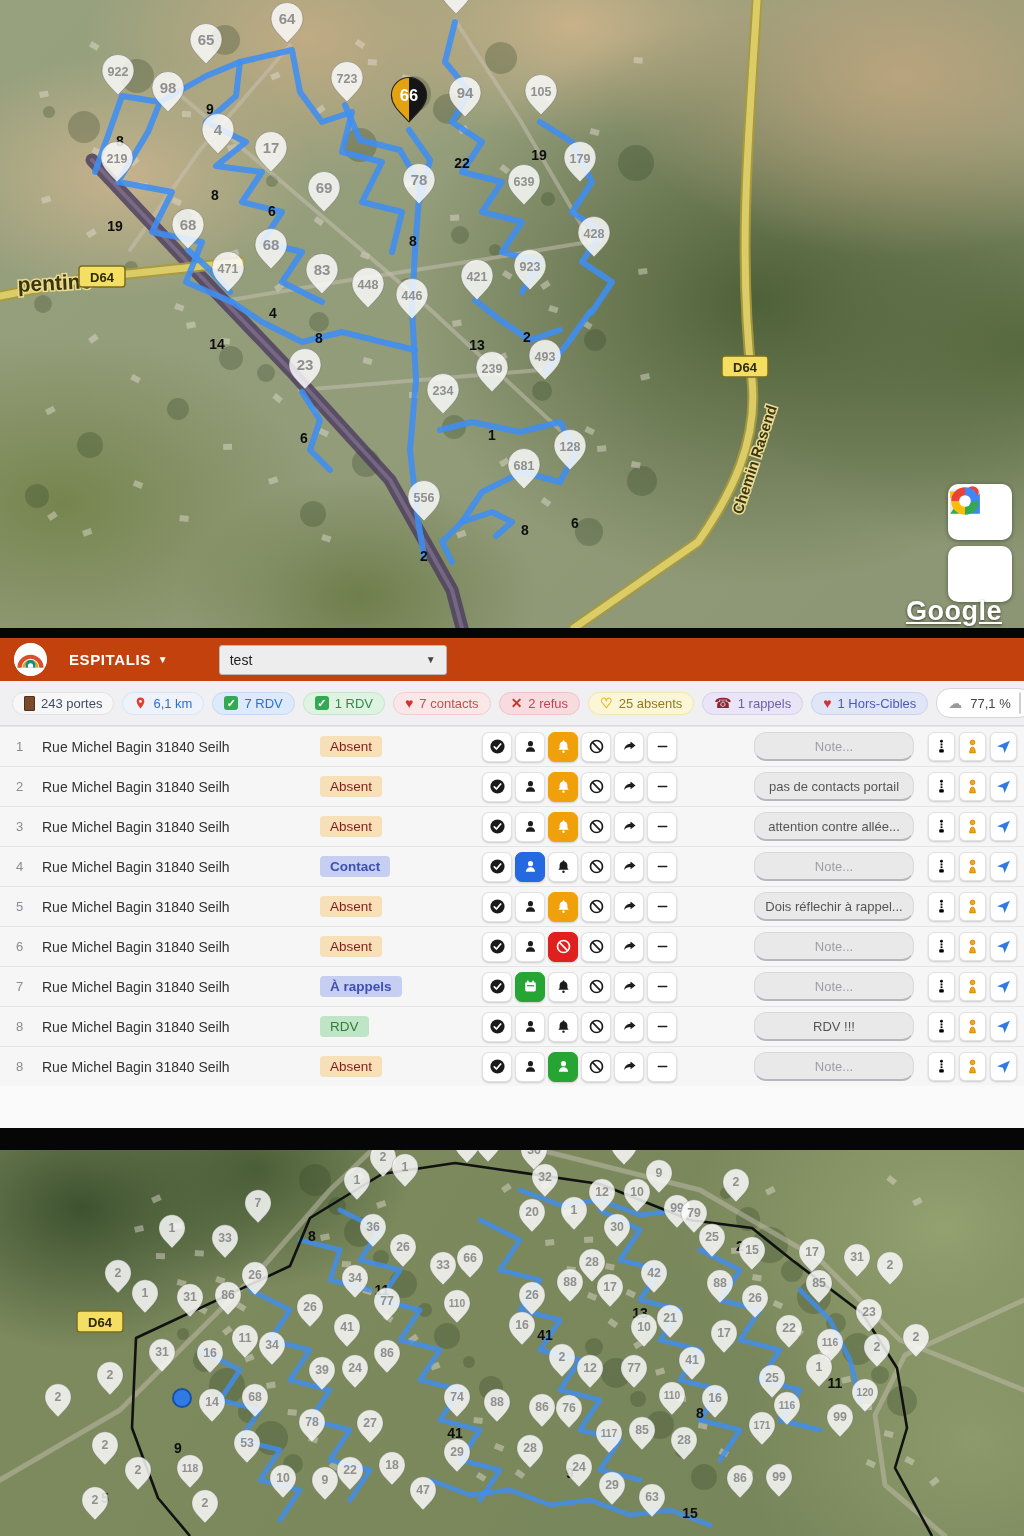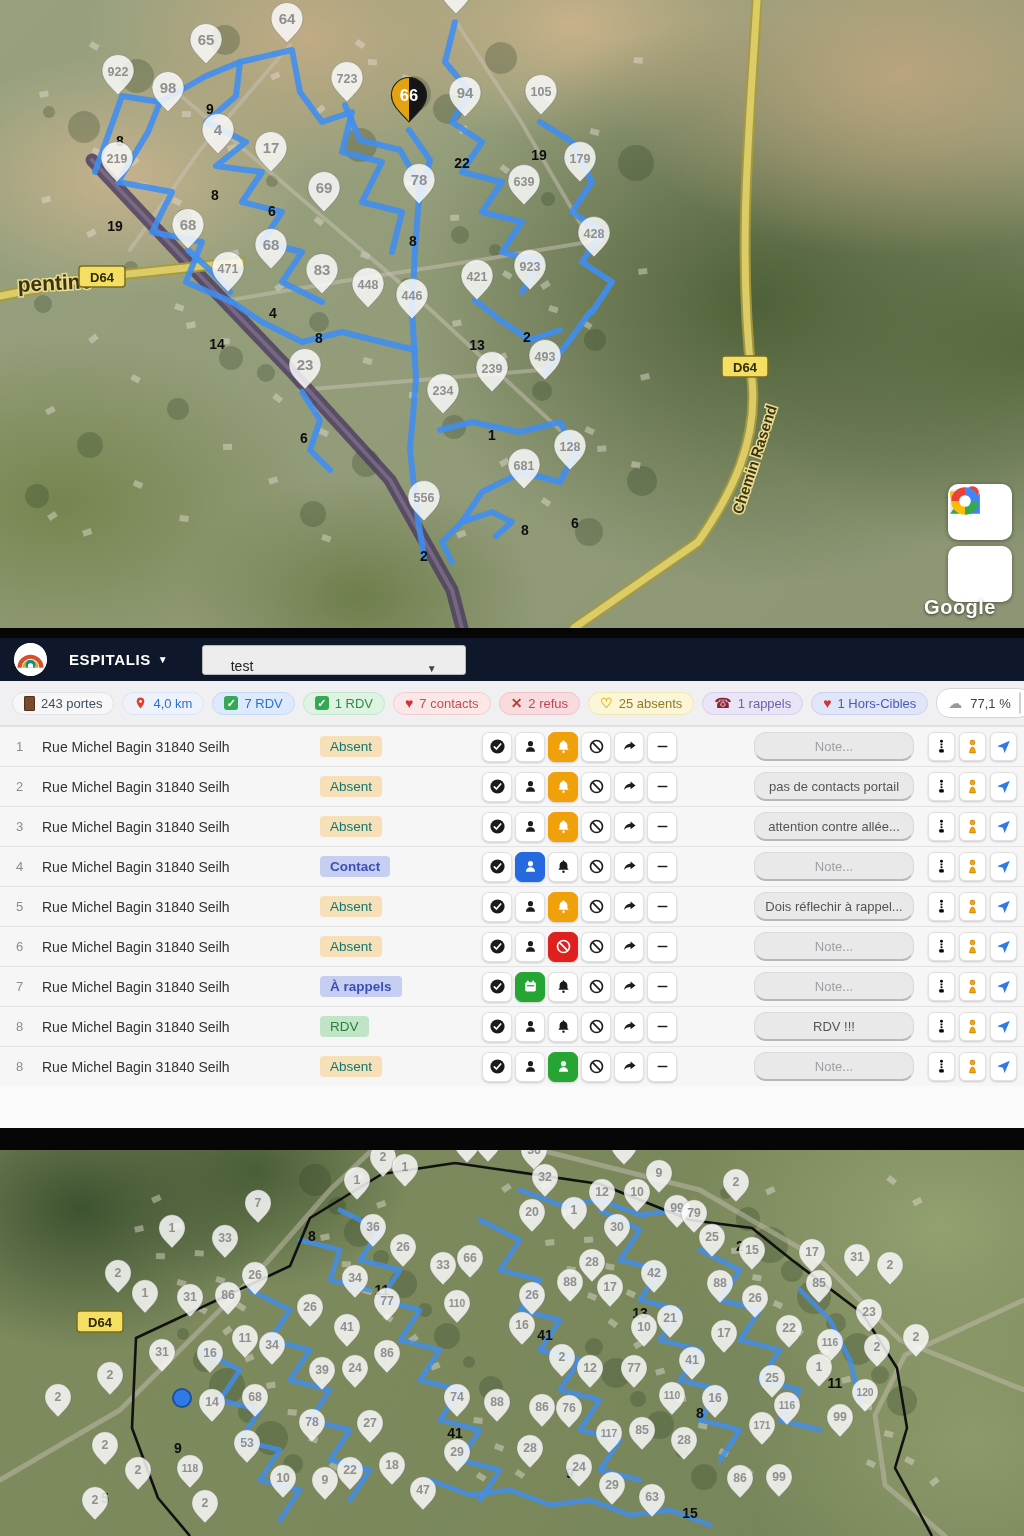--- a/index.html
+++ b/index.html
@@ -22,35 +22,35 @@
   #map-bottom{top:1150px;height:386px;
     background:
       radial-gradient(300px 220px at 8% 15%, #3d5230 0%, rgba(61,82,48,0) 65%),
       radial-gradient(260px 200px at 25% 5%, #4a5e37 0%, rgba(74,94,55,0) 60%),
       radial-gradient(400px 300px at 92% 20%, #93a070 0%, rgba(147,160,112,0) 65%),
       radial-gradient(360px 280px at 95% 75%, #8d9a6b 0%, rgba(141,154,107,0) 65%),
       linear-gradient(120deg,#7e8b5e,#76855a);}
   .gmap-ui{position:absolute;right:12px;top:484px;display:flex;flex-direction:column;gap:6px;}
   .gbtn{width:64px;height:56px;background:#fff;border-radius:10px;box-shadow:0 1px 4px rgba(0,0,0,.4);
     display:flex;align-items:center;justify-content:center;cursor:pointer;}
-  .google-logo{position:absolute;right:28px;top:596px;color:#fff;font-size:20px;font-weight:bold;
-    letter-spacing:.5px;text-shadow:0 1px 3px rgba(0,0,0,.65);}
+  .google-logo{position:absolute;right:22px;top:596px;color:#fff;font-size:27px;font-weight:bold;
+    letter-spacing:.5px;text-shadow:0 1px 3px rgba(0,0,0,.65);text-decoration:underline;}
   
   .divider{position:absolute;left:0;width:1024px;background:#060606;}
   #div1{top:628px;height:10px;}
   #div2{top:1128px;height:22px;}
   
-  #appbar{position:absolute;top:638px;left:0;width:1024px;height:43px;background:#0f172a;
+  #appbar{position:absolute;top:638px;left:0;width:1024px;height:43px;background:#c2410c;
     display:flex;align-items:center;padding:0;box-sizing:border-box;}
   .logo{width:33px;height:33px;border-radius:50%;background:#fff;margin-left:14px;
     display:flex;align-items:center;justify-content:center;overflow:hidden;flex:0 0 auto;}
   .brand{color:#fff;font-size:15px;font-weight:bold;letter-spacing:.6px;margin-left:22px;}
   .brand-caret{color:#fff;font-size:10px;margin-left:7px;}
-  .route-select{margin-left:34px;width:206px;height:28px;background:#ededee;border:1px solid #b9b9bd;
-    border-radius:3px;display:flex;align-items:flex-end;padding:0 28px;font-size:14px;color:#222;
+  .route-select{margin-left:51px;width:206px;height:28px;background:#ededee;border:1px solid #b9b9bd;
+    border-radius:3px;display:flex;align-items:center;padding:0 10px;font-size:14px;color:#222;
     justify-content:space-between;cursor:pointer;}
   .route-select .caret{color:#444;font-size:10px;}
   
   #stats{position:absolute;top:681px;left:0;width:1024px;height:45px;background:#f0f0f2;
     border-bottom:1px solid #dcdcde;display:flex;align-items:center;gap:8px;
     padding:16px 12px;box-sizing:border-box;}
   .pill{display:flex;align-items:center;gap:6px;border-radius:14px;padding:3px 11px;font-size:13px;
     white-space:nowrap;border:1px solid transparent;cursor:pointer;}
   .ic{font-size:14px;line-height:1;}
   .ic.svg{width:13px;height:14px;}
@@ -62,21 +62,21 @@
     repeating-linear-gradient(90deg,#eaeaea 0 9px,#fafafa 9px 13px);overflow:hidden;}
   
   #table{position:absolute;top:726px;left:0;width:1024px;height:402px;background:#fafafb;}
   .thead,.trow{display:grid;grid-template-columns:26px 278px 162px 272px 166px auto;
     align-items:center;padding-left:16px;box-sizing:border-box;}
   .thead{height:34px;font-size:13.5px;font-weight:bold;color:#3d3d40;background:#fbfbfc;}
   .thead .c-note{text-align:center;}
   .trow{height:40px;border-top:1px solid #e4e4e6;background:#f6f6f7;font-size:14px;color:#333;}
   .rownum{color:#8b8b90;font-size:13px;}
   .badge{display:inline-block;padding:3px 10px;border-radius:4px;font-size:13.5px;}
-  .badge.absent{background:#f7e0b8;color:#0f766e;}
+  .badge.absent{background:#f7e0b8;color:#7f1d1d;}
   .badge.contact,.badge.rappeler{background:#c6cff1;color:#3d4fb5;font-weight:bold;}
   .badge.rdv{background:#bfe5c6;color:#2f7d3a;}
   .qcell{display:flex;gap:3px;}
   .qbtn{width:30px;height:30px;border-radius:7px;background:#fff;border:1px solid #e1e1e3;
     box-shadow:0 1px 2px rgba(0,0,0,.18);display:flex;align-items:center;justify-content:center;
     color:#1c1c1c;cursor:pointer;padding:0;}
   .qbtn svg{width:17px;height:17px;display:block;}
   .notecell{display:flex;}
   .note-input{width:158px;height:26px;background:#e9e9ea;border:1px solid #d8d8da;border-bottom:2px solid #b7b7bb;
     border-radius:12px;font-size:13px;display:flex;align-items:center;justify-content:center;color:#555;
@@ -468,21 +468,21 @@
 
   <div id="stats">
       <span class="pill" style="background: rgb(247, 247, 248); border-color: rgb(226, 226, 230); color: rgb(63, 77, 99);">
         <span class="ic door"></span>
         <span>243 portes</span>
       </span>
       <span class="pill" style="background: rgb(238, 243, 251); border-color: rgb(216, 228, 245); color: rgb(42, 111, 214);">
         <svg class="ic svg" viewBox="0 0 24 24" fill="#e23d2e">
           <use href="#i-mappin"></use>
         </svg>
-        <span>4,0 km</span>
+        <span>6,1 km</span>
       </span>
       <span class="pill" style="background: rgb(220, 234, 252); border-color: rgb(195, 217, 247); color: rgb(42, 111, 214);">
         <span class="ic chk">✓</span>
         <span>7 RDV</span>
       </span>
       <span class="pill" style="background: rgb(222, 243, 226); border-color: rgb(195, 230, 203); color: rgb(46, 139, 71);">
         <span class="ic chk">✓</span>
         <span>1 RDV</span>
       </span>
       <span class="pill" style="background: rgb(251, 231, 231); border-color: rgb(243, 205, 205); color: rgb(192, 80, 80);">

